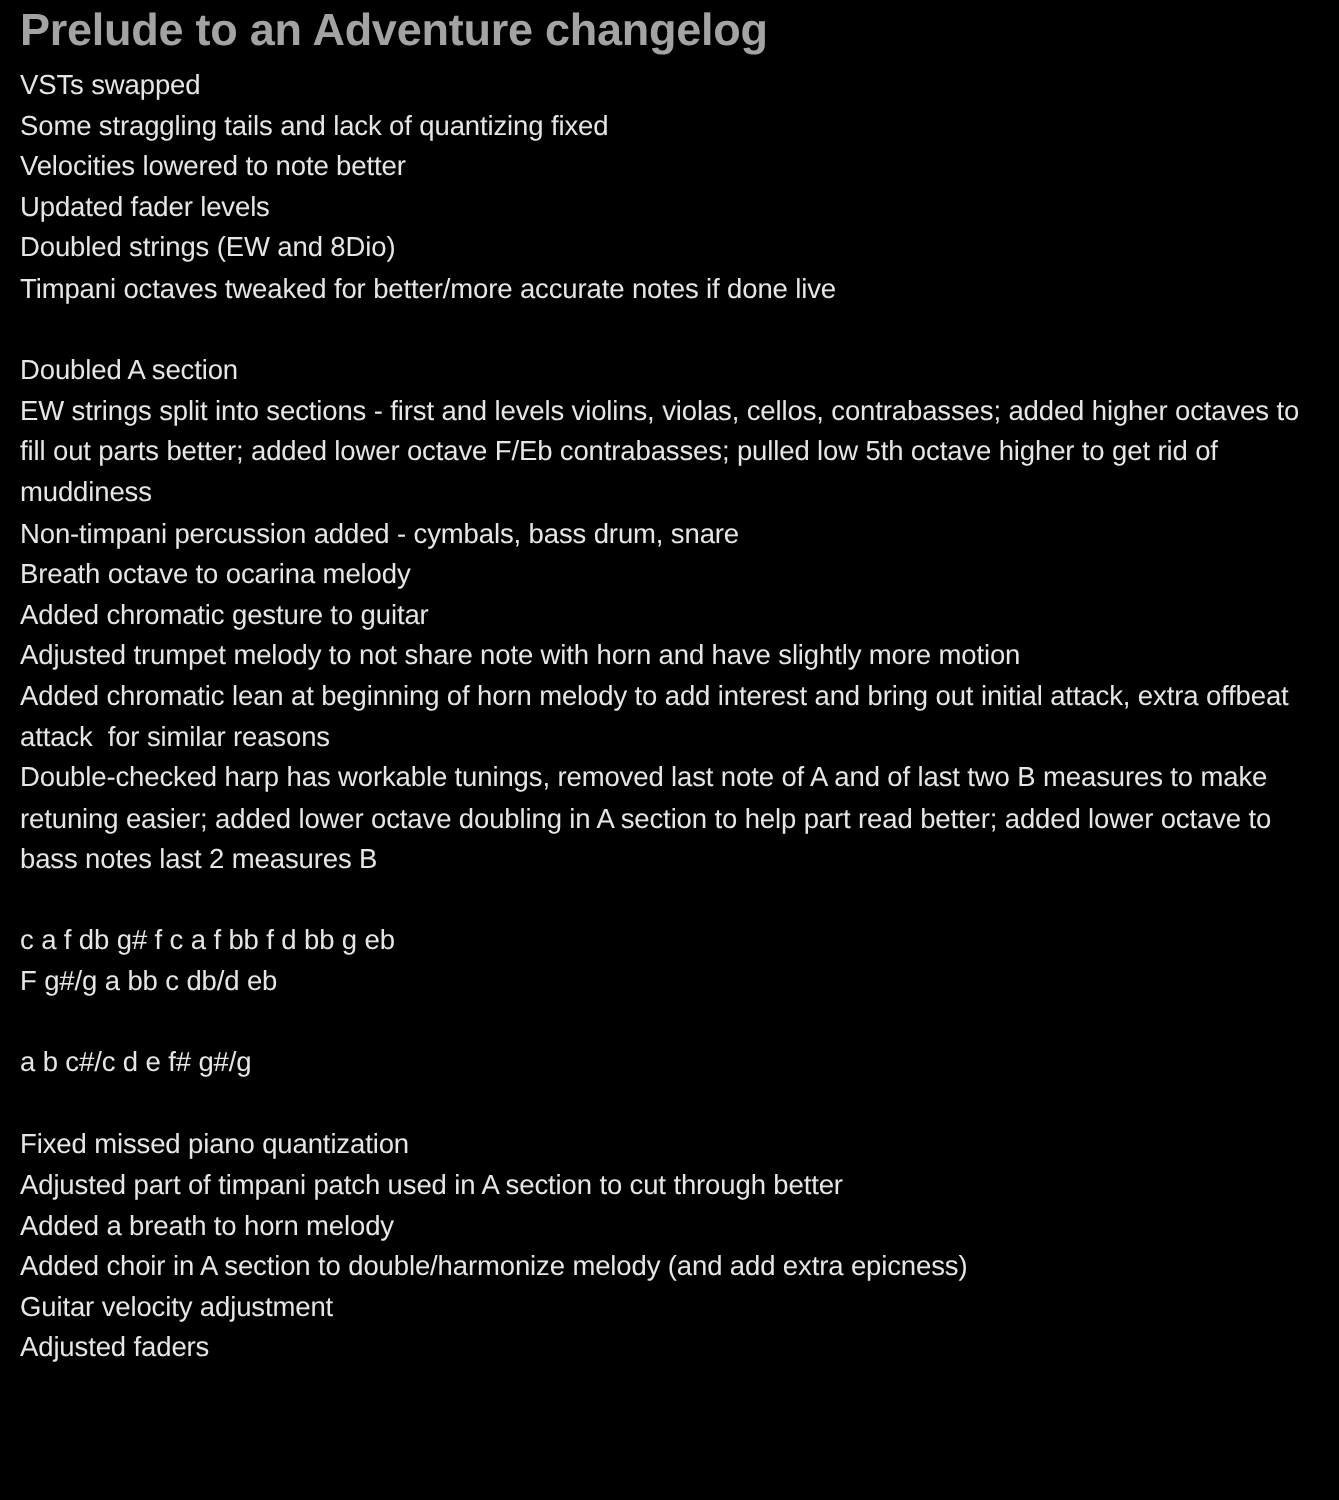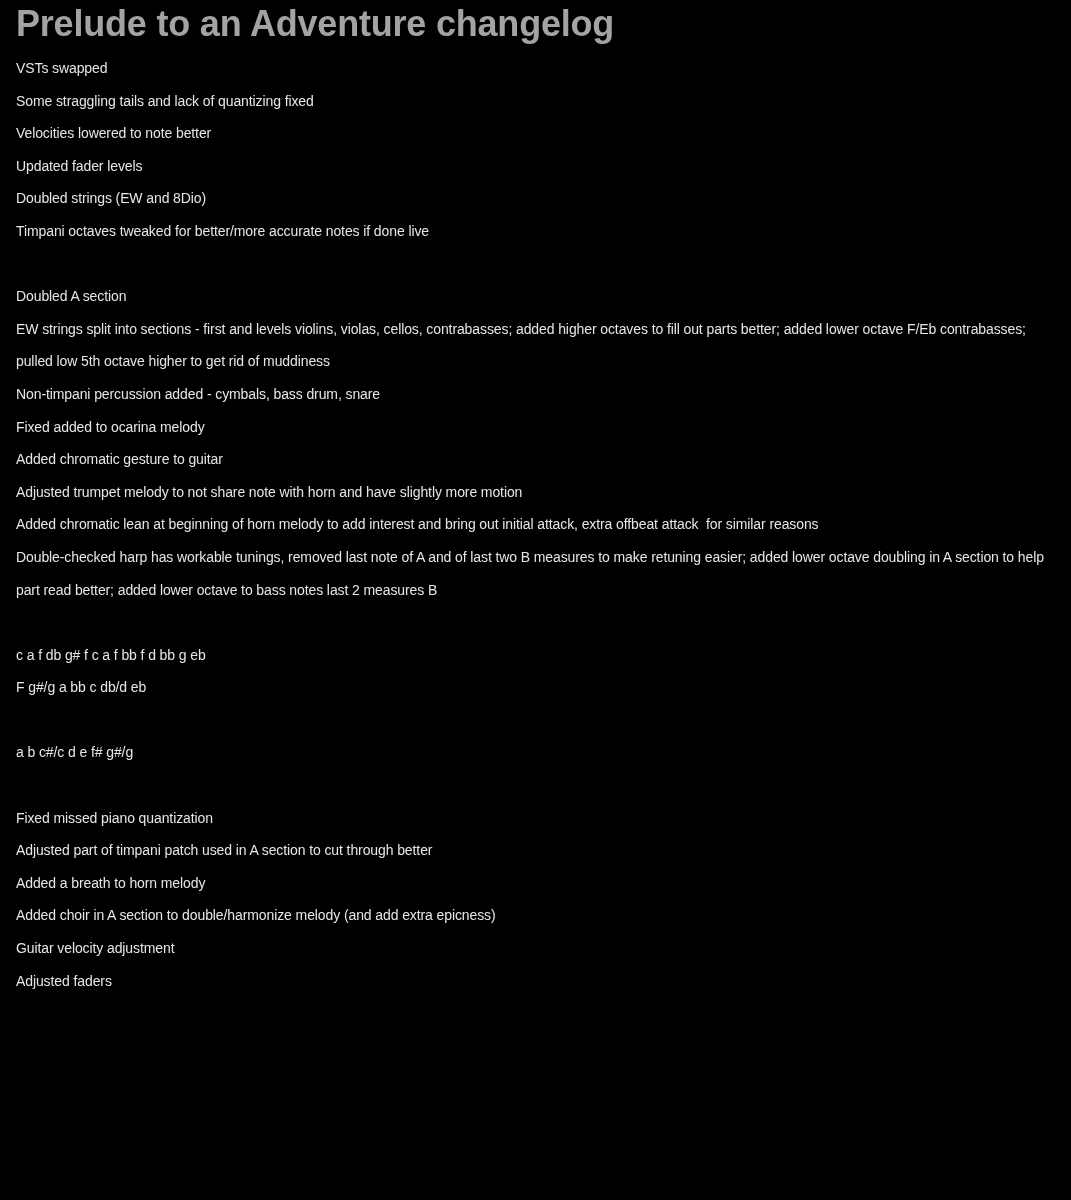--- a/index.html
+++ b/index.html
@@ -21,21 +21,21 @@
     .title {
       font-size: 36px;
       font-weight: bold;
       line-height: 40px;
       padding-top: 4px;
       margin: 0 0 0 0;
       color: #a3a3a3;
       letter-spacing: -0.2px;
     }
     .body {
-      font-size: 14px;
+      font-size: 22px;
       line-height: 32.6px;
       margin-top: 8px;
       letter-spacing: -0.1px;
     }
     .line {
       min-height: 32.6px;
       white-space: pre-wrap;
     }
     .blank {
       height: 32.6px;
@@ -50,21 +50,21 @@
     <div class="line">VSTs swapped</div>
     <div class="line">Some straggling tails and lack of quantizing fixed</div>
     <div class="line">Velocities lowered to note better</div>
     <div class="line">Updated fader levels</div>
     <div class="line">Doubled strings (EW and 8Dio)</div>
     <div class="line">Timpani octaves tweaked for better/more accurate notes if done live</div>
     <div class="line blank"></div>
     <div class="line">Doubled A section</div>
     <div class="line">EW strings split into sections - first and levels violins, violas, cellos, contrabasses; added higher octaves to fill out parts better; added lower octave F/Eb contrabasses; pulled low 5th octave higher to get rid of muddiness</div>
     <div class="line">Non-timpani percussion added - cymbals, bass drum, snare</div>
-    <div class="line">Fixed added to ocarina melody</div>
+    <div class="line">Breath octave to ocarina melody</div>
     <div class="line">Added chromatic gesture to guitar</div>
     <div class="line">Adjusted trumpet melody to not share note with horn and have slightly more motion</div>
     <div class="line">Added chromatic lean at beginning of horn melody to add interest and bring out initial attack, extra offbeat attack  for similar reasons</div>
     <div class="line">Double-checked harp has workable tunings, removed last note of A and of last two B measures to make retuning easier; added lower octave doubling in A section to help part read better; added lower octave to bass notes last 2 measures B</div>
     <div class="line blank"></div>
     <div class="line">c a f db g# f c a f bb f d bb g eb</div>
     <div class="line">F g#/g a bb c db/d eb</div>
     <div class="line blank"></div>
     <div class="line">a b c#/c d e f# g#/g</div>
     <div class="line blank"></div>

